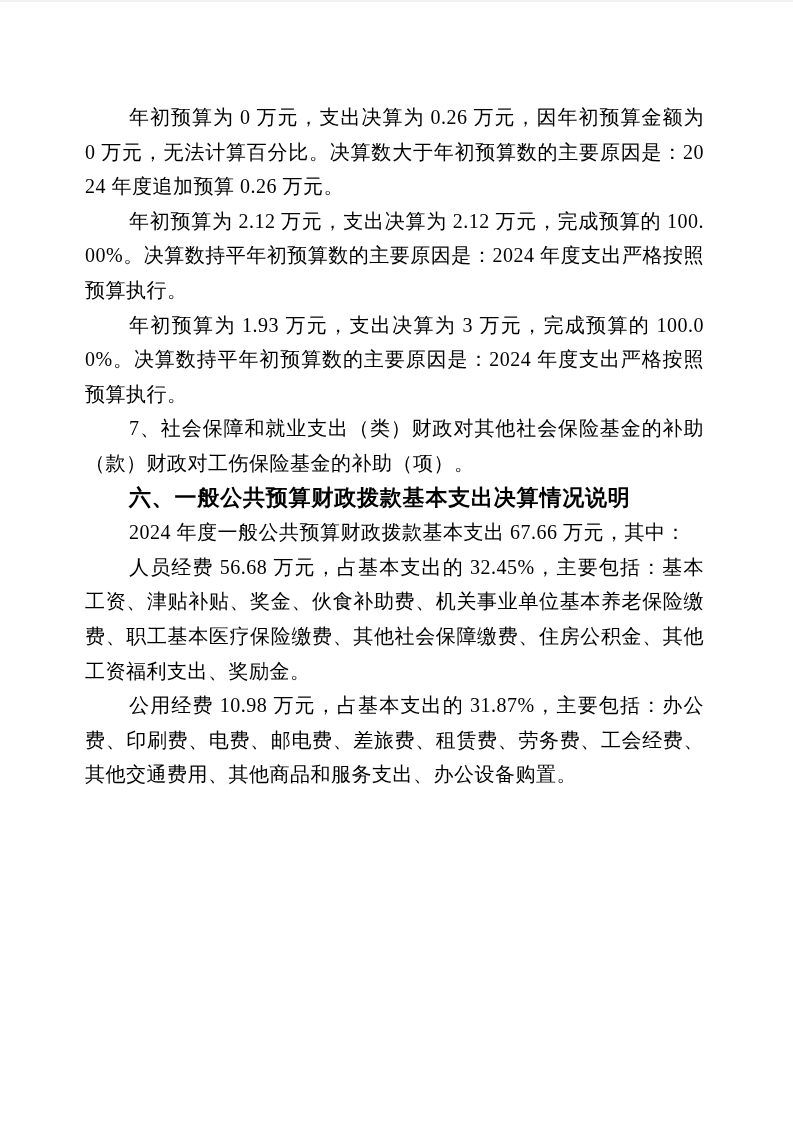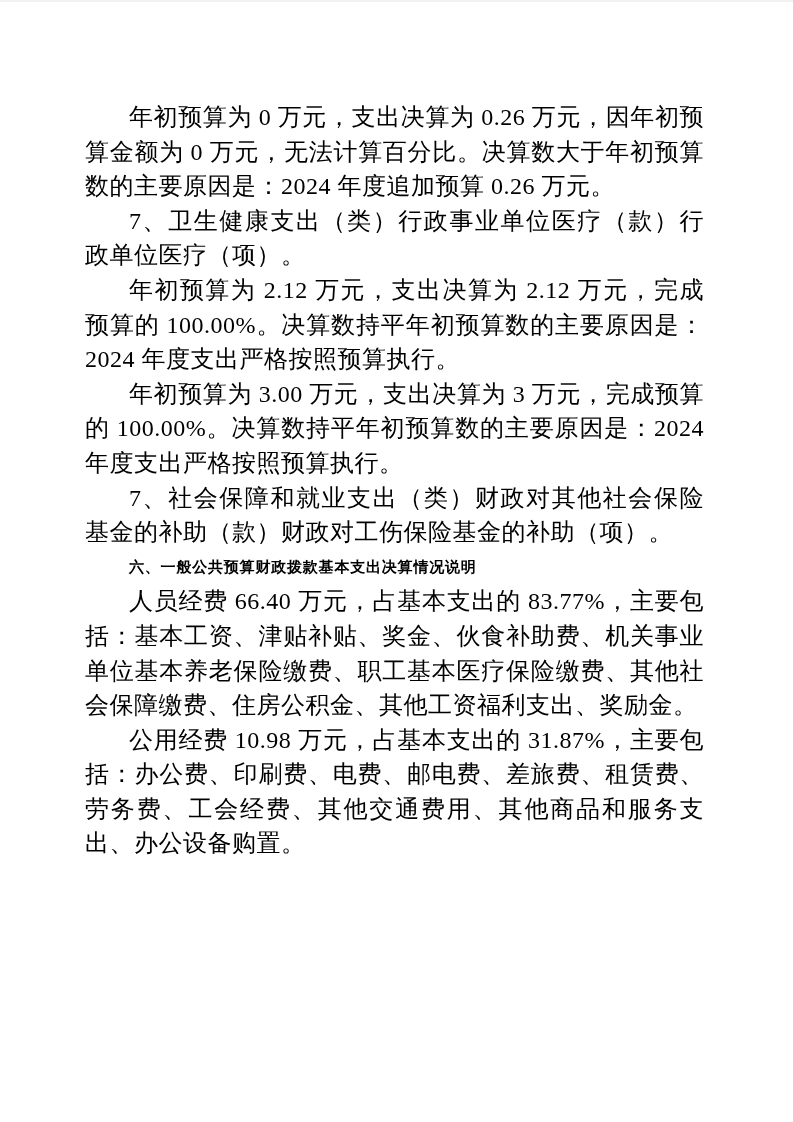--- a/index.html
+++ b/index.html
@@ -22,43 +22,43 @@
   }
   .doc {
     box-sizing: border-box;
     width: 793px;
     padding: 100px 89px 0 85px;
   }
   .doc p {
     margin: 0;
     padding: 0;
     font-family: "Liberation Serif", "DejaVu Serif", serif;
-    font-size: 24px;
+    font-size: 20px;
     line-height: 34.6px;
     color: #000000;
     text-align: justify;
     text-justify: inter-ideograph;
     text-indent: 44px;
     letter-spacing: 0.5px;
     word-break: break-all;
   }
   .doc p.heading {
     font-family: "Liberation Sans", "DejaVu Sans", sans-serif;
     font-weight: bold;
-    font-size: 15px;
+    font-size: 22px;
     letter-spacing: 0.8px;
   }
 </style>
 </head>
 <body>
 
 <div class="page-edge"></div>
 
 <div class="doc">
   <p>年初预算为 0 万元，支出决算为 0.26 万元，因年初预算金额为 0 万元，无法计算百分比。决算数大于年初预算数的主要原因是：2024 年度追加预算 0.26 万元。</p>
-  <p>7、卫生健康支出（类）行政事业单位医疗（款）行政单位医疗（项）。</p>
   <p>年初预算为 2.12 万元，支出决算为 2.12 万元，完成预算的 100.00%。决算数持平年初预算数的主要原因是：2024 年度支出严格按照预算执行。</p>
-  <p>年初预算为 3.00 万元，支出决算为 3 万元，完成预算的 100.00%。决算数持平年初预算数的主要原因是：2024 年度支出严格按照预算执行。</p>
+  <p>年初预算为 1.93 万元，支出决算为 3 万元，完成预算的 100.00%。决算数持平年初预算数的主要原因是：2024 年度支出严格按照预算执行。</p>
   <p>7、社会保障和就业支出（类）财政对其他社会保险基金的补助（款）财政对工伤保险基金的补助（项）。</p>
   <p class="heading">六、一般公共预算财政拨款基本支出决算情况说明</p>
-  <p>人员经费 66.40 万元，占基本支出的 83.77%，主要包括：基本工资、津贴补贴、奖金、伙食补助费、机关事业单位基本养老保险缴费、职工基本医疗保险缴费、其他社会保障缴费、住房公积金、其他工资福利支出、奖励金。</p>
+  <p>2024 年度一般公共预算财政拨款基本支出 67.66 万元，其中：</p>
+  <p>人员经费 56.68 万元，占基本支出的 32.45%，主要包括：基本工资、津贴补贴、奖金、伙食补助费、机关事业单位基本养老保险缴费、职工基本医疗保险缴费、其他社会保障缴费、住房公积金、其他工资福利支出、奖励金。</p>
   <p>公用经费 10.98 万元，占基本支出的 31.87%，主要包括：办公费、印刷费、电费、邮电费、差旅费、租赁费、劳务费、工会经费、其他交通费用、其他商品和服务支出、办公设备购置。</p>
 </div>
 
 </body></html>

